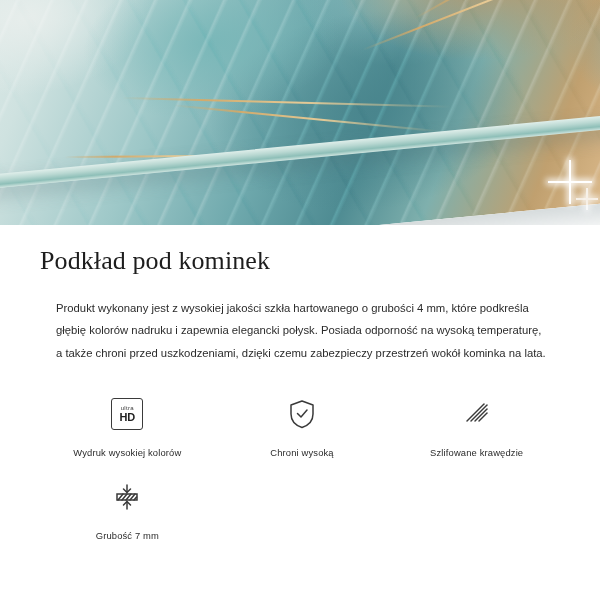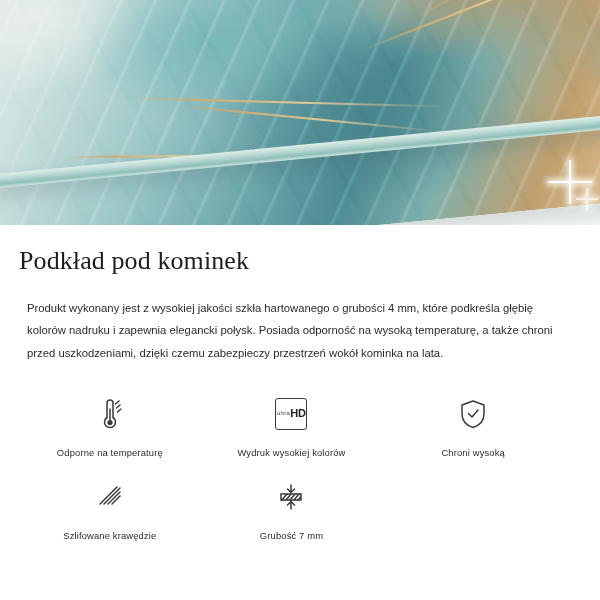--- a/index.html
+++ b/index.html
@@ -91,38 +91,38 @@
     background: #ffffff;
     box-shadow: 0 0 6px 2px rgba(255,255,255,0.9);
   }
   .sparkle::before { left: 50%; top: 0; width: 2px; height: 100%; transform: translateX(-50%); }
   .sparkle::after  { top: 50%; left: 0; height: 2px; width: 100%; transform: translateY(-50%); }
   .sp1 { left: 548px; top: 160px; width: 44px; height: 44px; }
   .sp2 { left: 576px; top: 188px; width: 22px; height: 22px; opacity: 0.8; }
 
   
   .content {
-    padding: 18px 36px 0 19px;
+    padding: 18px 36px 0 40px;
   }
   .headline {
     font-family: "Liberation Serif", serif;
     font-size: 26px;
     line-height: 1.38;
     color: #1d1d1d;
     font-weight: 400;
     margin: 0 0 18px 0;
     letter-spacing: 0.1px;
   }
   .headline .line { display: block; }
 
   .paragraph {
     font-size: 11.3px;
     line-height: 2.0;
     color: #2b2b2b;
-    margin: 8px;
+    margin: 16px;
     max-width: 534px;
   }
 
   
   .features {
     margin-top: 26px;
     display: grid;
     grid-template-columns: repeat(3, 1fr);
     row-gap: 16px;
   }
@@ -145,20 +145,21 @@
     color: #2b2b2b;
     text-align: center;
     letter-spacing: 0.15px;
   }
   .hd-box {
     width: 30px;
     height: 30px;
     border: 1.6px solid #3a3a3a;
     border-radius: 3px;
     display: flex;
+    flex-direction: column;
     align-items: center;
     justify-content: center;
     line-height: 1;
   }
   .hd-box .ultra {
     font-size: 6px;
     letter-spacing: 0.3px;
     color: #3a3a3a;
     margin-bottom: 1px;
   }
@@ -189,33 +190,20 @@
 
   <div class="content">
     <h1 class="headline">
       <span class="line">Podkład pod kominek</span>
     </h1>
 
     <p class="paragraph">Produkt wykonany jest z wysokiej jakości szkła hartowanego o grubości 4 mm, które podkreśla głębię kolorów nadruku i zapewnia elegancki połysk. Posiada odporność na wysoką temperaturę, a także chroni przed uszkodzeniami, dzięki czemu zabezpieczy przestrzeń wokół kominka na lata.</p>
 
     <div class="features">
 
-      <div class="feature">
-        <div class="feature-icon">
-          <svg width="40" height="40" viewBox="0 0 40 40" fill="none" stroke="#3a3a3a" stroke-width="1.5" stroke-linecap="round">
-            <path d="M17 9a3 3 0 0 1 6 0v14.5a5.5 5.5 0 1 1-6 0z"></path>
-            <line x1="20" y1="15" x2="20" y2="27"></line>
-            <circle cx="20" cy="28.5" r="2.6" fill="#3a3a3a" stroke="none"></circle>
-            <line x1="25.5" y1="10" x2="29" y2="7"></line>
-            <line x1="26.5" y1="14" x2="30" y2="11"></line>
-            <line x1="27.5" y1="18" x2="31" y2="15"></line>
-          </svg>
-        </div>
-        <div class="feature-label">Odporne na temperaturę</div>
-      </div>
 
       <div class="feature">
         <div class="feature-icon">
           <div class="hd-box">
             <span class="ultra">ultra</span>
             <span class="hd">HD</span>
           </div>
         </div>
         <div class="feature-label">Wydruk wysokiej kolorów</div>
       </div>

